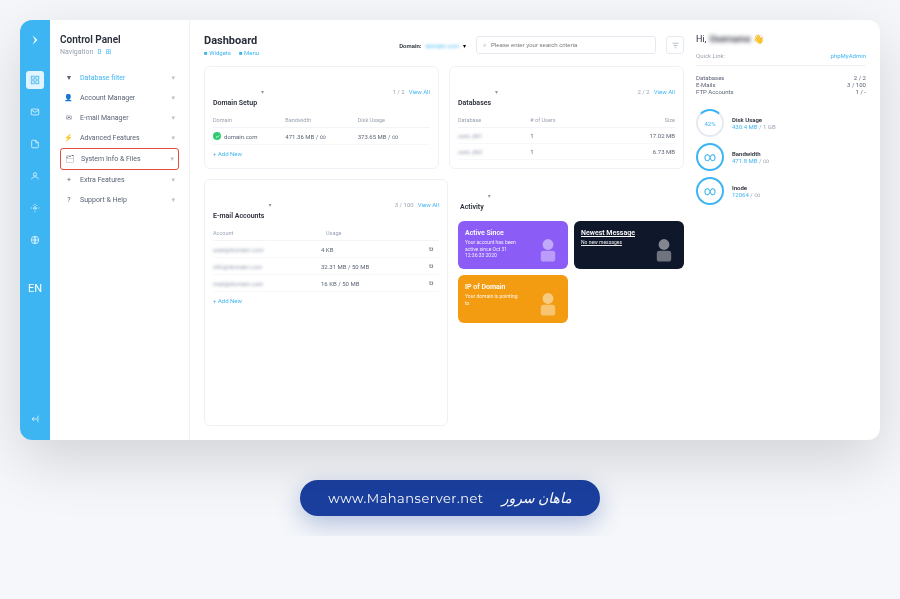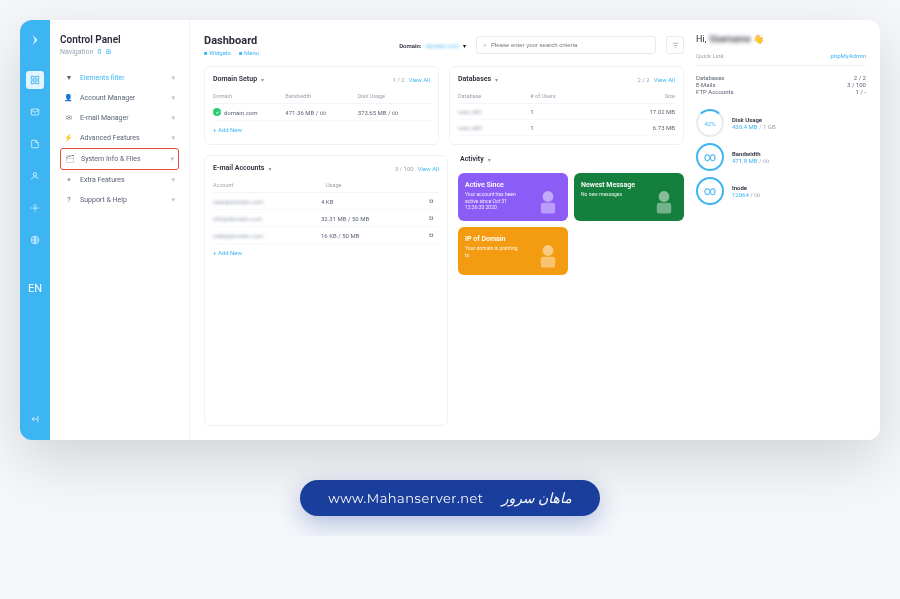--- a/index.html
+++ b/index.html
@@ -32,38 +32,38 @@
 .domain-sel { font-size: 6px; display: flex; align-items: center; gap: 4px; margin-left: auto; }
 .domain-sel .lbl { font-weight: 600; color: #2a2e3a; }
 .domain-sel .val { color: #3db5f2; filter: blur(1.5px); }
 .search-box { flex: 1; max-width: 180px; height: 18px; border: 1px solid #e6eaf0; border-radius: 3px; display: flex; align-items: center; padding: 0 6px; gap: 4px; }
 .search-box .si { font-size: 7px; color: #9aa3b2; }
 .search-box input { border: none; outline: none; font-size: 6px; flex: 1; color: #9aa3b2; background: transparent; }
 .filter-btn { width: 18px; height: 18px; border: 1px solid #e6eaf0; border-radius: 3px; display: flex; align-items: center; justify-content: center; cursor: pointer; }
 .cards-row { display: flex; gap: 10px; }
 .card { background: #fff; border: 1px solid #eef1f5; border-radius: 6px; padding: 8px; flex: 1; min-width: 0; }
 .card-head { display: flex; align-items: center; font-size: 7px; margin-bottom: 6px; }
-.card-head .ct { font-weight: 600; color: #2a2e3a; }
+.card-head .ct { font-weight: 600; color: #2a2e3a; margin-top: 24px; }
 .card-head .cc { margin-left: 4px; opacity: 0.4; font-size: 6px; }
 .card-head .cp { margin-left: auto; font-size: 6px; color: #9aa3b2; }
 .card-head .va { color: #3db5f2; margin-left: 4px; font-size: 6px; cursor: pointer; }
 .tbl { font-size: 6px; }
 .tbl-h, .tbl-r { display: flex; padding: 4px 0; }
 .tbl-h { color: #9aa3b2; font-size: 5.5px; border-bottom: 1px solid #f2f4f8; }
 .tbl-r { color: #5a6374; border-bottom: 1px solid #f6f8fb; align-items: center; }
 .tbl .c { flex: 1; overflow: hidden; text-overflow: ellipsis; white-space: nowrap; }
 .tbl .c.blur { filter: blur(1.5px); color: #8a94a6; }
 .tbl .c.num { text-align: right; }
 .add-new { color: #3db5f2; font-size: 6px; padding-top: 5px; cursor: pointer; }
 .status-dot { width: 8px; height: 8px; border-radius: 50%; background: #2ecc71; display: inline-flex; align-items: center; justify-content: center; margin-right: 3px; }
 .status-dot svg { width: 5px; height: 5px; }
 .tiles { display: grid; grid-template-columns: 1fr 1fr; gap: 6px; }
 .tile { border-radius: 6px; padding: 8px 7px; color: #fff; min-height: 48px; position: relative; overflow: hidden; cursor: pointer; }
 .tile.as { background: #8b5cf6; }
-.tile.nm { background: #15803d; }
+.tile.nm { background: #0f172a; text-decoration: underline; }
 .tile.ip { background: #f39c12; }
 .tile.so { background: #1abc9c; }
 .tile h4 { font-size: 7px; font-weight: 600; margin-bottom: 2px; }
 .tile p { font-size: 5px; opacity: 0.9; line-height: 1.3; max-width: 60%; }
 .tile .illus { position: absolute; right: 2px; bottom: 2px; width: 36px; height: 36px; opacity: 0.8; }
 .greet { font-size: 9px; color: #2a2e3a; display: flex; align-items: center; gap: 3px; }
 .greet .gname { filter: blur(2px); font-weight: 600; }
 .qlink { font-size: 6px; color: #9aa3b2; display: flex; justify-content: space-between; border-bottom: 1px solid #eef1f5; padding-bottom: 6px; }
 .qlink a { color: #3db5f2; }
 .stat-row { font-size: 6px; color: #5a6374; display: flex; justify-content: space-between; }
@@ -139,21 +139,21 @@
   <div class="sidebar">
     <h1>Control Panel</h1>
     <div class="nav-sub">
       <span>Navigation</span>
       <span class="count">0</span>
       <span style="color:#3db5f2;">⊞</span>
     </div>
     <div id="side-items">
         <div class="side-item">
           <span class="si-icon">▼</span>
-          <span class="si-label blue">Elements filter</span>
+          <span class="si-label blue">Database filter</span>
           <span class="si-chev">▾</span>
         </div>
         <div class="side-item">
           <span class="si-icon">👤</span>
           <span class="si-label">Account Manager</span>
           <span class="si-chev">▾</span>
         </div>
         <div class="side-item">
           <span class="si-icon">✉</span>
           <span class="si-label">E-mail Manager</span>

